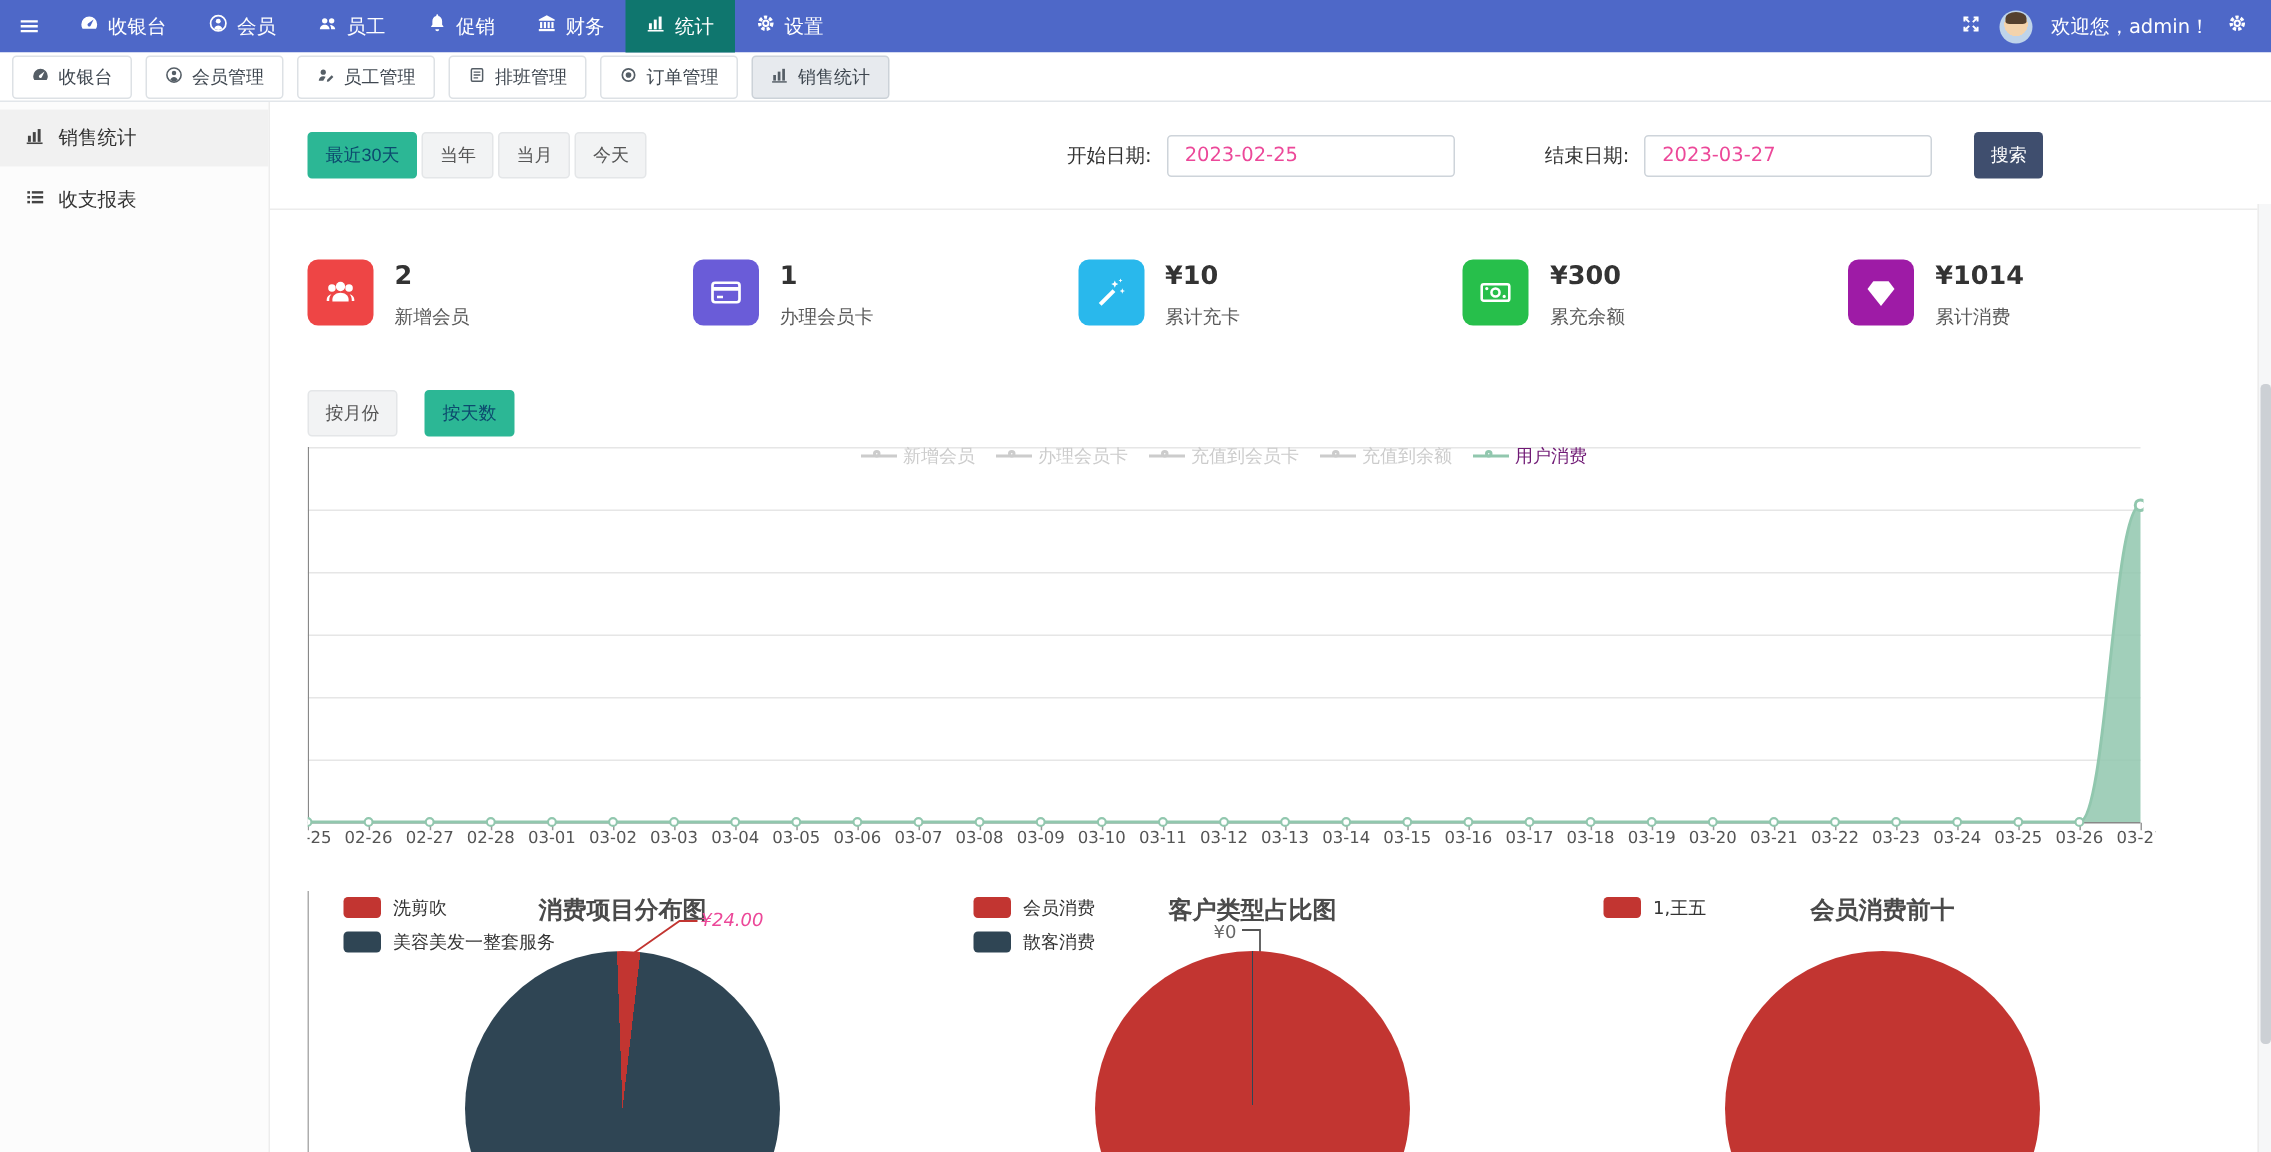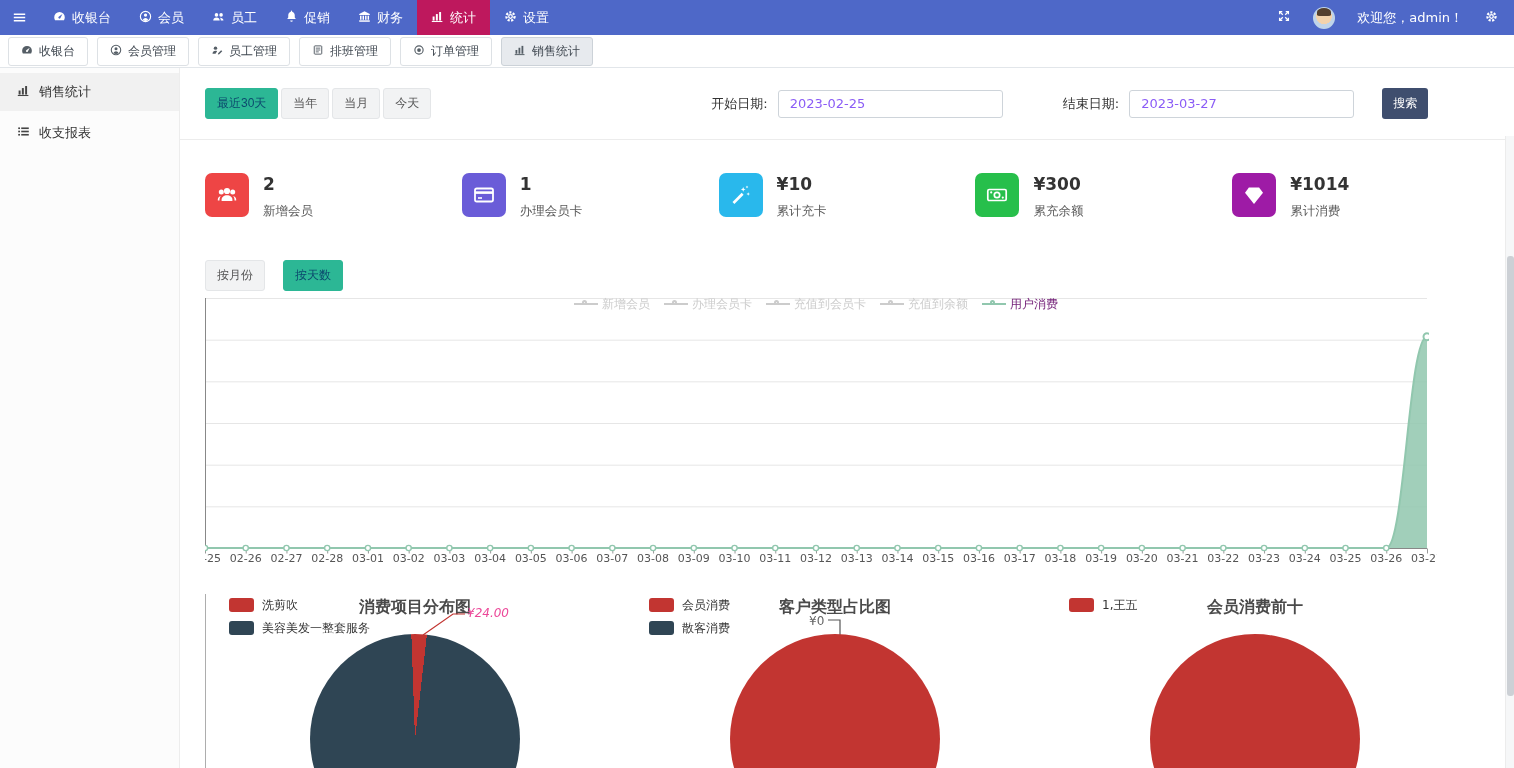--- a/index.html
+++ b/index.html
@@ -4,22 +4,22 @@
 <style>
   * { margin:0; padding:0; box-sizing:border-box; }
   html,body { width:1514px; height:768px; overflow:hidden; background:#fff;
     font-family:"DejaVu Sans","Liberation Sans",sans-serif; }
 
   
   .navbar { height:35px; background:#4e68c8; display:flex; align-items:center;
     color:#fff; font-size:13px; }
   .hamburger { padding:0 13px; height:35px; display:flex; align-items:center; cursor:pointer; }
   .nav-item { display:flex; align-items:center; gap:6px; padding:0 14px; height:35px; cursor:pointer; }
-  .nav-item.active { background:#be185d; }
-  .nav-right { margin-left:auto; display:flex; align-items:center; gap:22px; padding-right:16px; }
+  .nav-item.active { background:#0f766e; }
+  .nav-right { margin-left:auto; display:flex; align-items:center; gap:12px; padding-right:16px; }
   .avatar { width:22px; height:22px; border-radius:50%; position:relative; overflow:hidden;
     background:radial-gradient(circle at 50% 42%, #f3d3ac 0 46%, #bfd4ea 47% 100%); }
   .avatar::before { content:''; position:absolute; top:1px; left:4px; right:4px; height:8px;
     border-radius:50% 50% 20% 20%; background:#54402e; }
 
   
   .tabbar { height:33px; background:#fff; border-bottom:1px solid #e2e6ea;
     display:flex; align-items:center; padding-left:8px; gap:9px; }
   .tab { display:flex; align-items:center; gap:6px; padding:5px 12px; border:1px solid #dde1e5;
     border-radius:3px; font-size:12px; color:#3f4750; background:#fff; cursor:pointer; white-space:nowrap; }
@@ -36,22 +36,22 @@
   
   .filter-row { height:72px; display:flex; align-items:center; padding:0 25px;
     border-bottom:1px solid #ececec; }
   .btn-group { display:flex; gap:3px; }
   .qbtn { padding:6px 11px; font-size:12px; border-radius:3px; background:#f2f3f4;
     border:1px solid #e4e6e8; color:#555; cursor:pointer; white-space:nowrap; }
   .qbtn.active { background:#2cb795; border-color:#2cb795; color:#0c4a6e; }
   .date-label { font-size:13px; color:#333; white-space:nowrap; }
   .ml-start { margin-left:280px; }
   .ml-end { margin-left:60px; }
-  .date-input { width:225px; height:28px; border:1px solid #ced4da; border-radius:3px;
-    margin-left:10px; padding:0 11px; font-size:13px; color:#8b5cf6;
+  .date-input { width:192px; height:28px; border:1px solid #ced4da; border-radius:3px;
+    margin-left:10px; padding:0 11px; font-size:13px; color:#ec4899;
     font-family:"DejaVu Sans","Liberation Sans",sans-serif; }
   .search-btn { margin-left:28px; padding:7px 11px; background:#3f4e6e; color:#fff; border:none;
     border-radius:3px; font-size:12px; cursor:pointer; }
 
   
   .cards-row { display:flex; margin:33px 25px 0; }
   .stat-card { flex:1; display:flex; gap:14px; }
   .stat-icon { width:44px; height:44px; border-radius:7px; display:flex; align-items:center;
     justify-content:center; flex-shrink:0; }
   .stat-value { font-size:17px; font-weight:bold; color:#333; line-height:1.1; margin-top:2px; }

